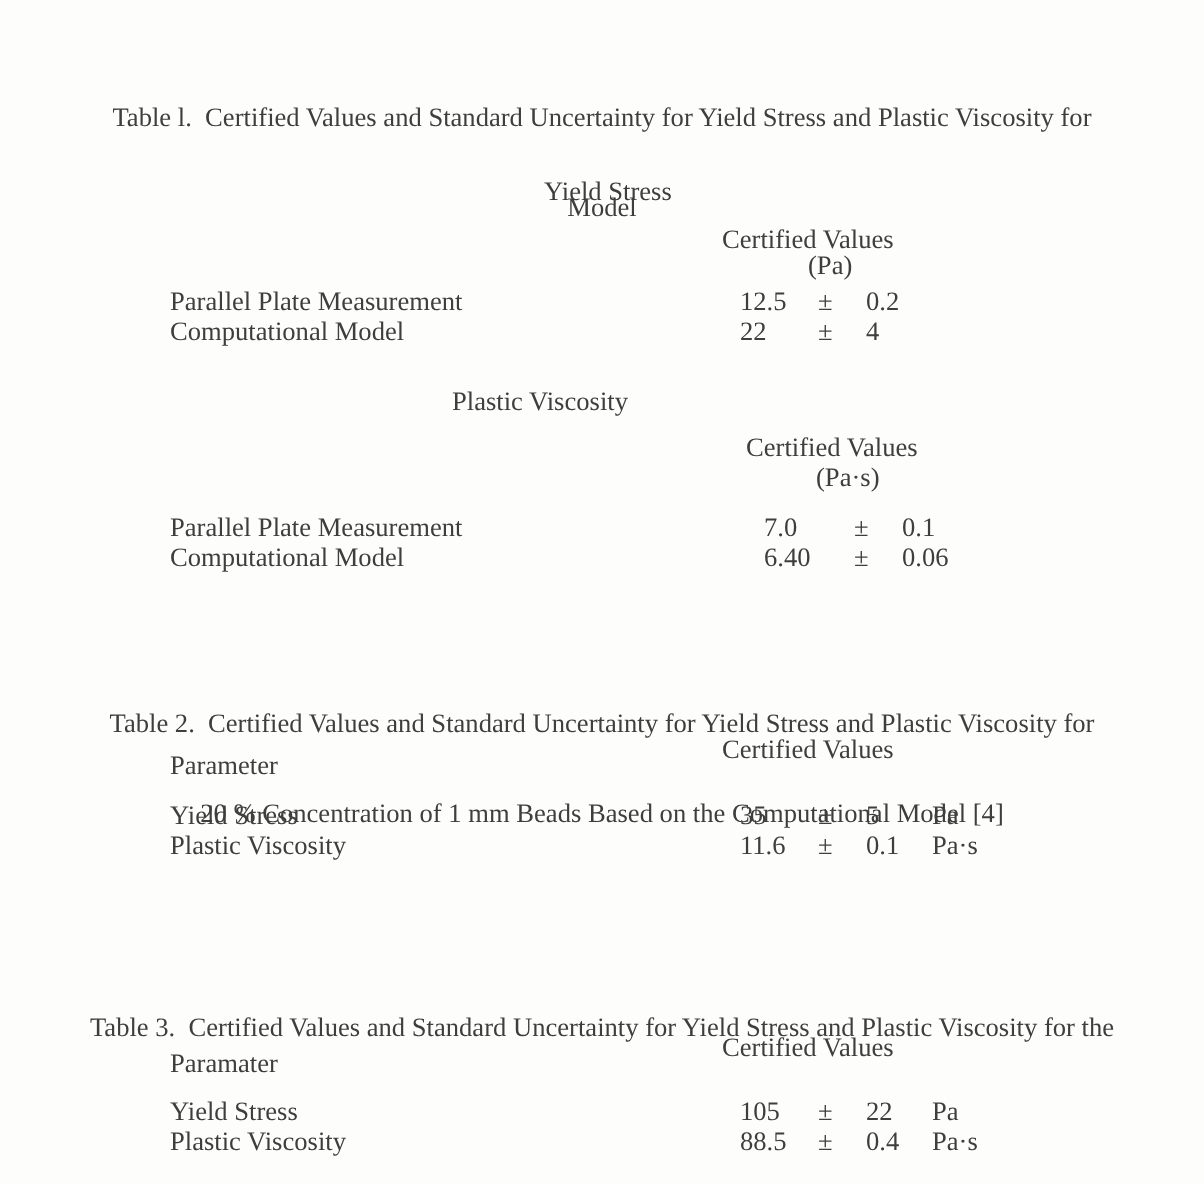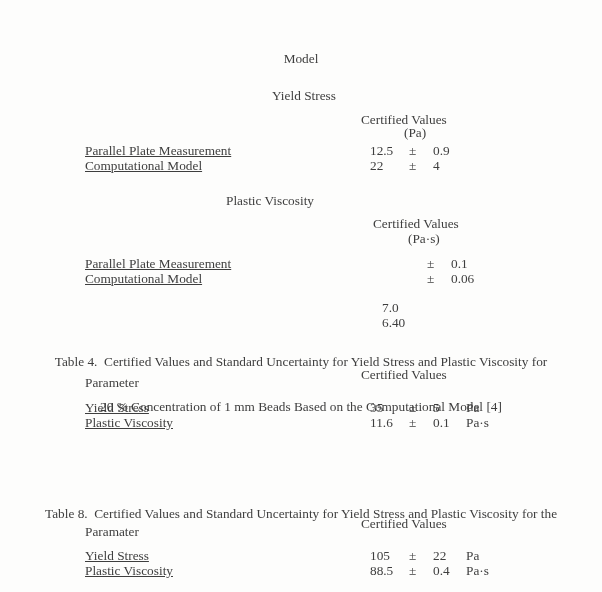--- a/index.html
+++ b/index.html
@@ -18,53 +18,54 @@
   .t-title {
     position: absolute;
     left: 0;
     width: 602px;
     text-align: center;
     white-space: pre-wrap;
   }
   .abs { position: absolute; white-space: pre; }
   .row { position: absolute; left: 0; width: 602px; height: 16px; }
   .row span { position: absolute; white-space: pre; }
-  .c-lbl  { left: 85px; text-decoration: underline; }
+  .c-lbl  { left: 85px; }
   .c-val  { left: 370px; }
   .c-pm   { left: 409px; }
   .c-unc  { left: 433px; }
   .c-unit { left: 466px; }
-  .pv .c-val { left: 382px; margin-top: 44px; }
+  .pv .c-val { left: 382px; }
   .pv .c-pm  { left: 427px; }
   .pv .c-unc { left: 451px; }
   .cv-hdr { left: 361px; }
   .cv-hdr-pv { left: 373px; }
   .uh-pa  { left: 404px; }
   .uh-pas { left: 408px; font-family: Liberation Serif, serif; }
   .param-hdr { left: 85px; }
 </style>
 </head>
 <body>
 
 <div class="page">
 
   <div class="t-title" style="top:21px">
+    <div>Table l.  Certified Values and Standard Uncertainty for Yield Stress and Plastic Viscosity for</div>
     <div>Model</div>
   </div>
 
   <div class="abs" style="top:88px;left:272px">Yield Stress</div>
 
   <div class="abs cv-hdr" style="top:112px">Certified Values</div>
   <div class="abs uh-pa" style="top:125px">(Pa)</div>
 
   <div class="row" style="top:143px">
     <span class="c-lbl">Parallel Plate Measurement</span>
     <span class="c-val">12.5</span>
     <span class="c-pm">±</span>
-    <span class="c-unc">0.9</span>
+    <span class="c-unc">0.2</span>
   </div>
   <div class="row" style="top:158px">
     <span class="c-lbl">Computational Model</span>
     <span class="c-val">22</span>
     <span class="c-pm">±</span>
     <span class="c-unc">4</span>
   </div>
 
   <div class="abs" style="top:193px;left:226px">Plastic Viscosity</div>
 
@@ -78,21 +79,21 @@
     <span class="c-unc">0.1</span>
   </div>
   <div class="row pv" style="top:271px">
     <span class="c-lbl">Computational Model</span>
     <span class="c-val">6.40</span>
     <span class="c-pm">±</span>
     <span class="c-unc">0.06</span>
   </div>
 
   <div class="t-title" style="top:324px">
-    <div>Table 4.  Certified Values and Standard Uncertainty for Yield Stress and Plastic Viscosity for</div>
+    <div>Table 2.  Certified Values and Standard Uncertainty for Yield Stress and Plastic Viscosity for</div>
     <div>20 % Concentration of 1 mm Beads Based on the Computational Model [4]</div>
   </div>
 
   <div class="abs cv-hdr" style="top:367px">Certified Values</div>
   <div class="abs param-hdr" style="top:375px">Parameter</div>
 
   <div class="row" style="top:400px">
     <span class="c-lbl">Yield Stress</span>
     <span class="c-val">35</span>
     <span class="c-pm">±</span>
@@ -101,21 +102,21 @@
   </div>
   <div class="row" style="top:415px">
     <span class="c-lbl">Plastic Viscosity</span>
     <span class="c-val">11.6</span>
     <span class="c-pm">±</span>
     <span class="c-unc">0.1</span>
     <span class="c-unit">Pa·s</span>
   </div>
 
   <div class="t-title" style="top:476px">
-    <div>Table 8.  Certified Values and Standard Uncertainty for Yield Stress and Plastic Viscosity for the</div>
+    <div>Table 3.  Certified Values and Standard Uncertainty for Yield Stress and Plastic Viscosity for the</div>
   </div>
 
   <div class="abs cv-hdr" style="top:516px">Certified Values</div>
   <div class="abs param-hdr" style="top:524px">Paramater</div>
 
   <div class="row" style="top:548px">
     <span class="c-lbl">Yield Stress</span>
     <span class="c-val">105</span>
     <span class="c-pm">±</span>
     <span class="c-unc">22</span>

